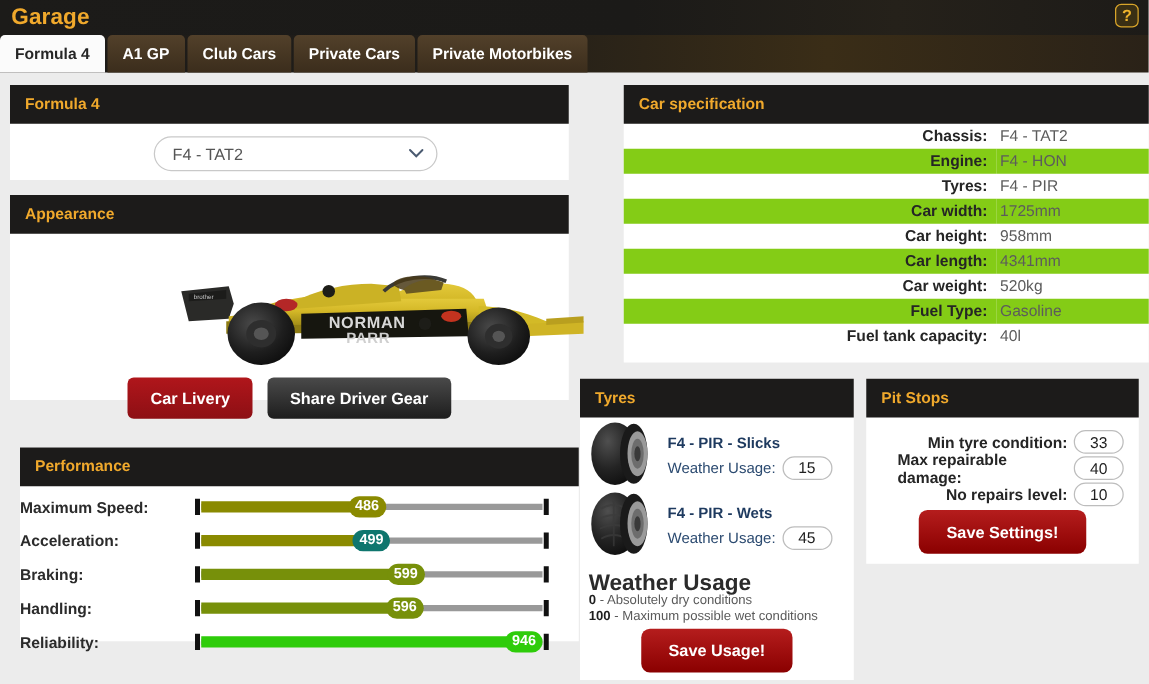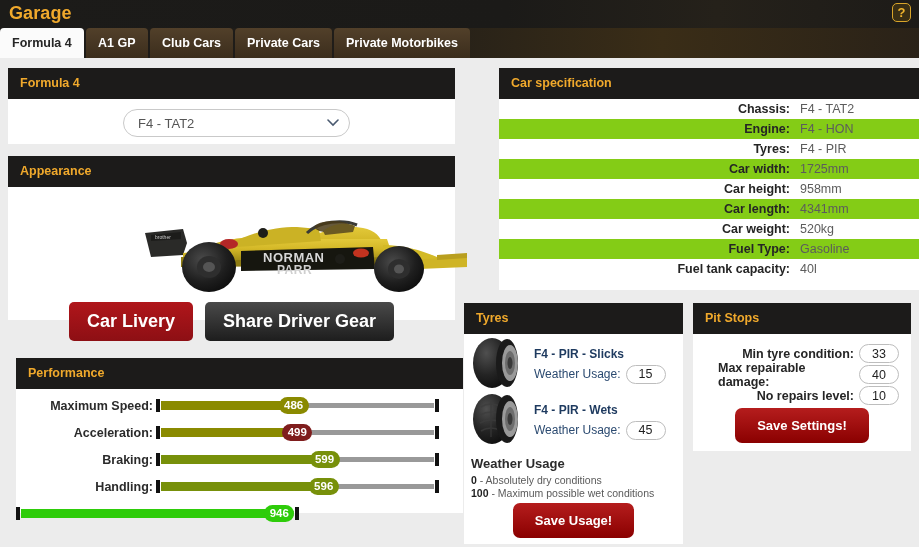--- a/index.html
+++ b/index.html
@@ -132,21 +132,21 @@
   .btn-row {
     position: absolute;
     left: 0; top: 146px;
     width: 447px;
     display: flex;
     justify-content: center;
     gap: 12px;
   }
   .btn {
     font-family: "Liberation Sans", sans-serif;
-    font-size: 18px;
+    font-size: 13px;
     font-weight: bold;
     color: #fff;
     border: none;
     border-radius: 5px;
     padding: 9px 18px;
     cursor: pointer;
   }
   .btn-red {
     background: linear-gradient(to bottom, #b0161b 0%, #8d0f14 100%);
   }
@@ -168,21 +168,20 @@
     width: 447px;
   }
   .perf-row {
     display: flex;
     align-items: center;
     height: 21px;
     margin-bottom: 6px;
   }
   .perf-label {
     width: 140px;
-    text-align: right;
     padding-right: 3px;
     box-sizing: border-box;
     font-size: 12.5px;
     font-weight: bold;
     color: #2b2b2b;
   }
   .perf-track {
     position: relative;
     width: 283px;
     height: 15px;
@@ -282,21 +281,21 @@
     border-radius: 10px;
     text-align: center;
     font-family: "Liberation Sans", sans-serif;
     font-size: 12.5px;
     color: #1f1f1f;
     background: #fff;
   }
   .wu-head {
     position: absolute;
     left: 7px; top: 153px;
-    font-size: 13px;
+    font-size: 18px;
     font-weight: bold;
     color: #2b2b2b;
   }
   .wu-line {
     position: absolute;
     left: 7px;
     font-size: 10.5px;
     color: #5a5a5a;
   }
   .wu-line b { color: #1e1e1e; }
@@ -439,21 +438,21 @@
           <div class="perf-bubble" style="background: rgb(138, 138, 0); left: 137.678px;">486</div>
         </div>
       </div>
       <div class="perf-row">
         <div class="perf-label">Acceleration:</div>
         <div class="perf-track">
           <div class="cap cap-left"></div>
           <div class="track-bg"></div>
           <div class="track-fill" style="width:136.227px;background:#8a8a00;"></div>
           <div class="cap cap-right"></div>
-          <div class="perf-bubble" style="background: #7f1d1d; left: 141.227px;">499</div>
+          <div class="perf-bubble" style="background: #0f766e; left: 141.227px;">499</div>
         </div>
       </div>
       <div class="perf-row">
         <div class="perf-label">Braking:</div>
         <div class="perf-track">
           <div class="cap cap-left"></div>
           <div class="track-bg"></div>
           <div class="track-fill" style="width:163.527px;background:#77900a;"></div>
           <div class="cap cap-right"></div>
           <div class="perf-bubble" style="background: rgb(119, 144, 10); left: 168.527px;">599</div>
@@ -463,20 +462,21 @@
         <div class="perf-label">Handling:</div>
         <div class="perf-track">
           <div class="cap cap-left"></div>
           <div class="track-bg"></div>
           <div class="track-fill" style="width:162.708px;background:#77900a;"></div>
           <div class="cap cap-right"></div>
           <div class="perf-bubble" style="background: rgb(119, 144, 10); left: 167.708px;">596</div>
         </div>
       </div>
       <div class="perf-row">
+        <div class="perf-label">Reliability:</div>
         <div class="perf-track">
           <div class="cap cap-left"></div>
           <div class="track-bg"></div>
           <div class="track-fill" style="width:258.258px;background:#2ecc0a;"></div>
           <div class="cap cap-right"></div>
           <div class="perf-bubble" style="background: rgb(46, 204, 10); left: 263.258px;">946</div>
         </div>
       </div>
     </div>
 </div>

